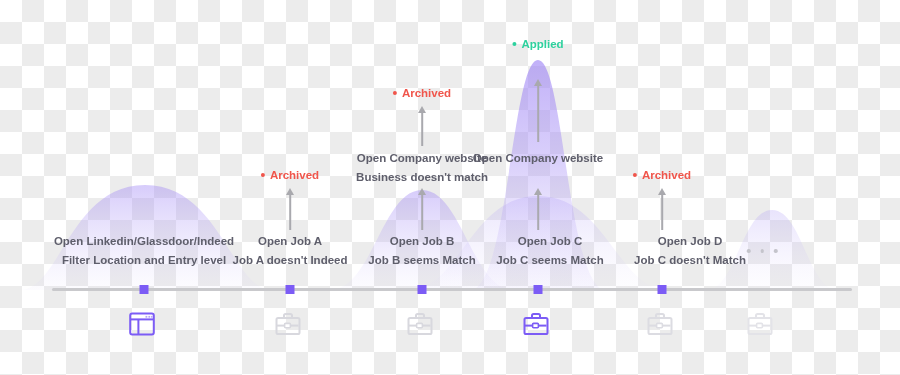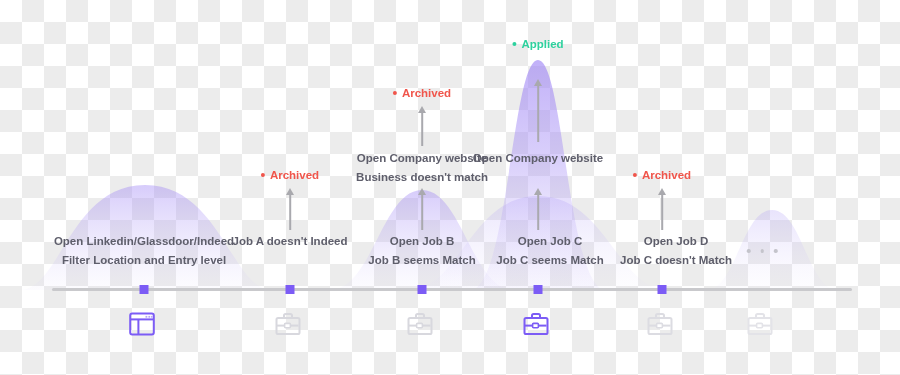--- a/index.html
+++ b/index.html
@@ -230,34 +230,35 @@
   <div class="col-text" style="left:538px; top:149px;">
     <span class="line">Open Company website</span>
   </div>
 
   <div class="col-text" style="left:144px; top:232px;text-align:center;">
     <span class="line">Open Linkedin/Glassdoor/Indeed</span>
     <span class="line">Filter Location and Entry level</span>
   </div>
 
   <div class="col-text" style="left:290px; top:232px;">
+    <span class="line">Open Job A</span>
     <span class="line">Job A doesn't Indeed</span>
   </div>
 
   <div class="col-text" style="left:422px; top:232px;">
     <span class="line">Open Job B</span>
     <span class="line">Job B seems Match</span>
   </div>
 
   <div class="col-text" style="left:538px; top:232px;margin-left:12px;">
     <span class="line">Open Job C</span>
     <span class="line">Job C seems Match</span>
   </div>
 
-  <div class="col-text" style="left:676px; top:232px;">
+  <div class="col-text" style="left:690px; top:232px;">
     <span class="line">Open Job D</span>
     <span class="line">Job C doesn't Match</span>
   </div>
 
   <div class="ellipsis" style="left:762px; top:249px;">
     <i></i>
     <i></i>
     <i></i>
   </div>
 

